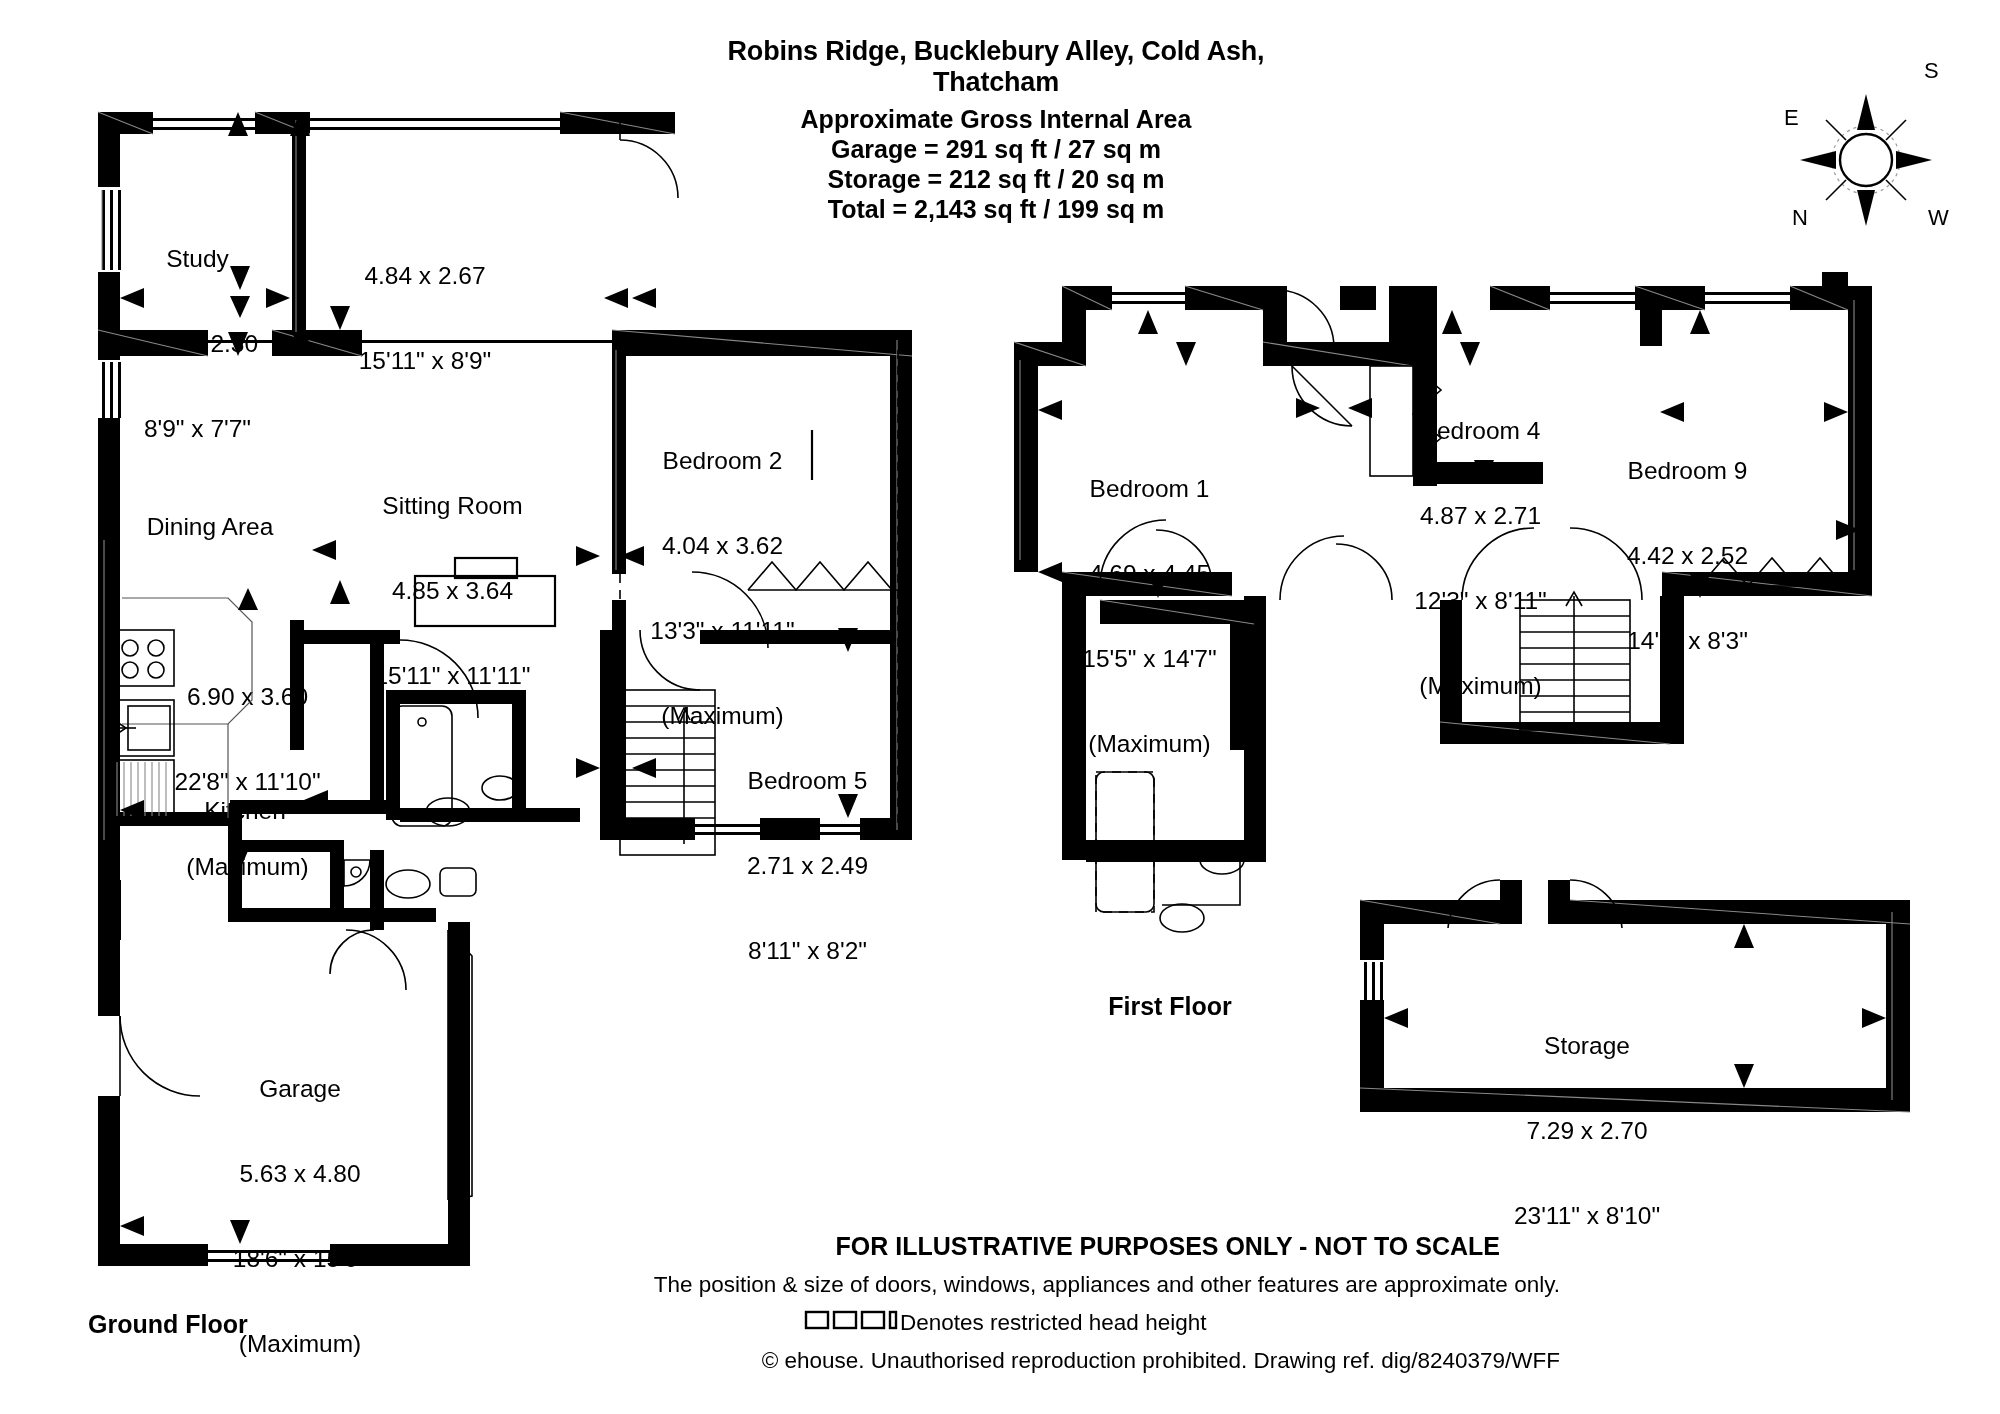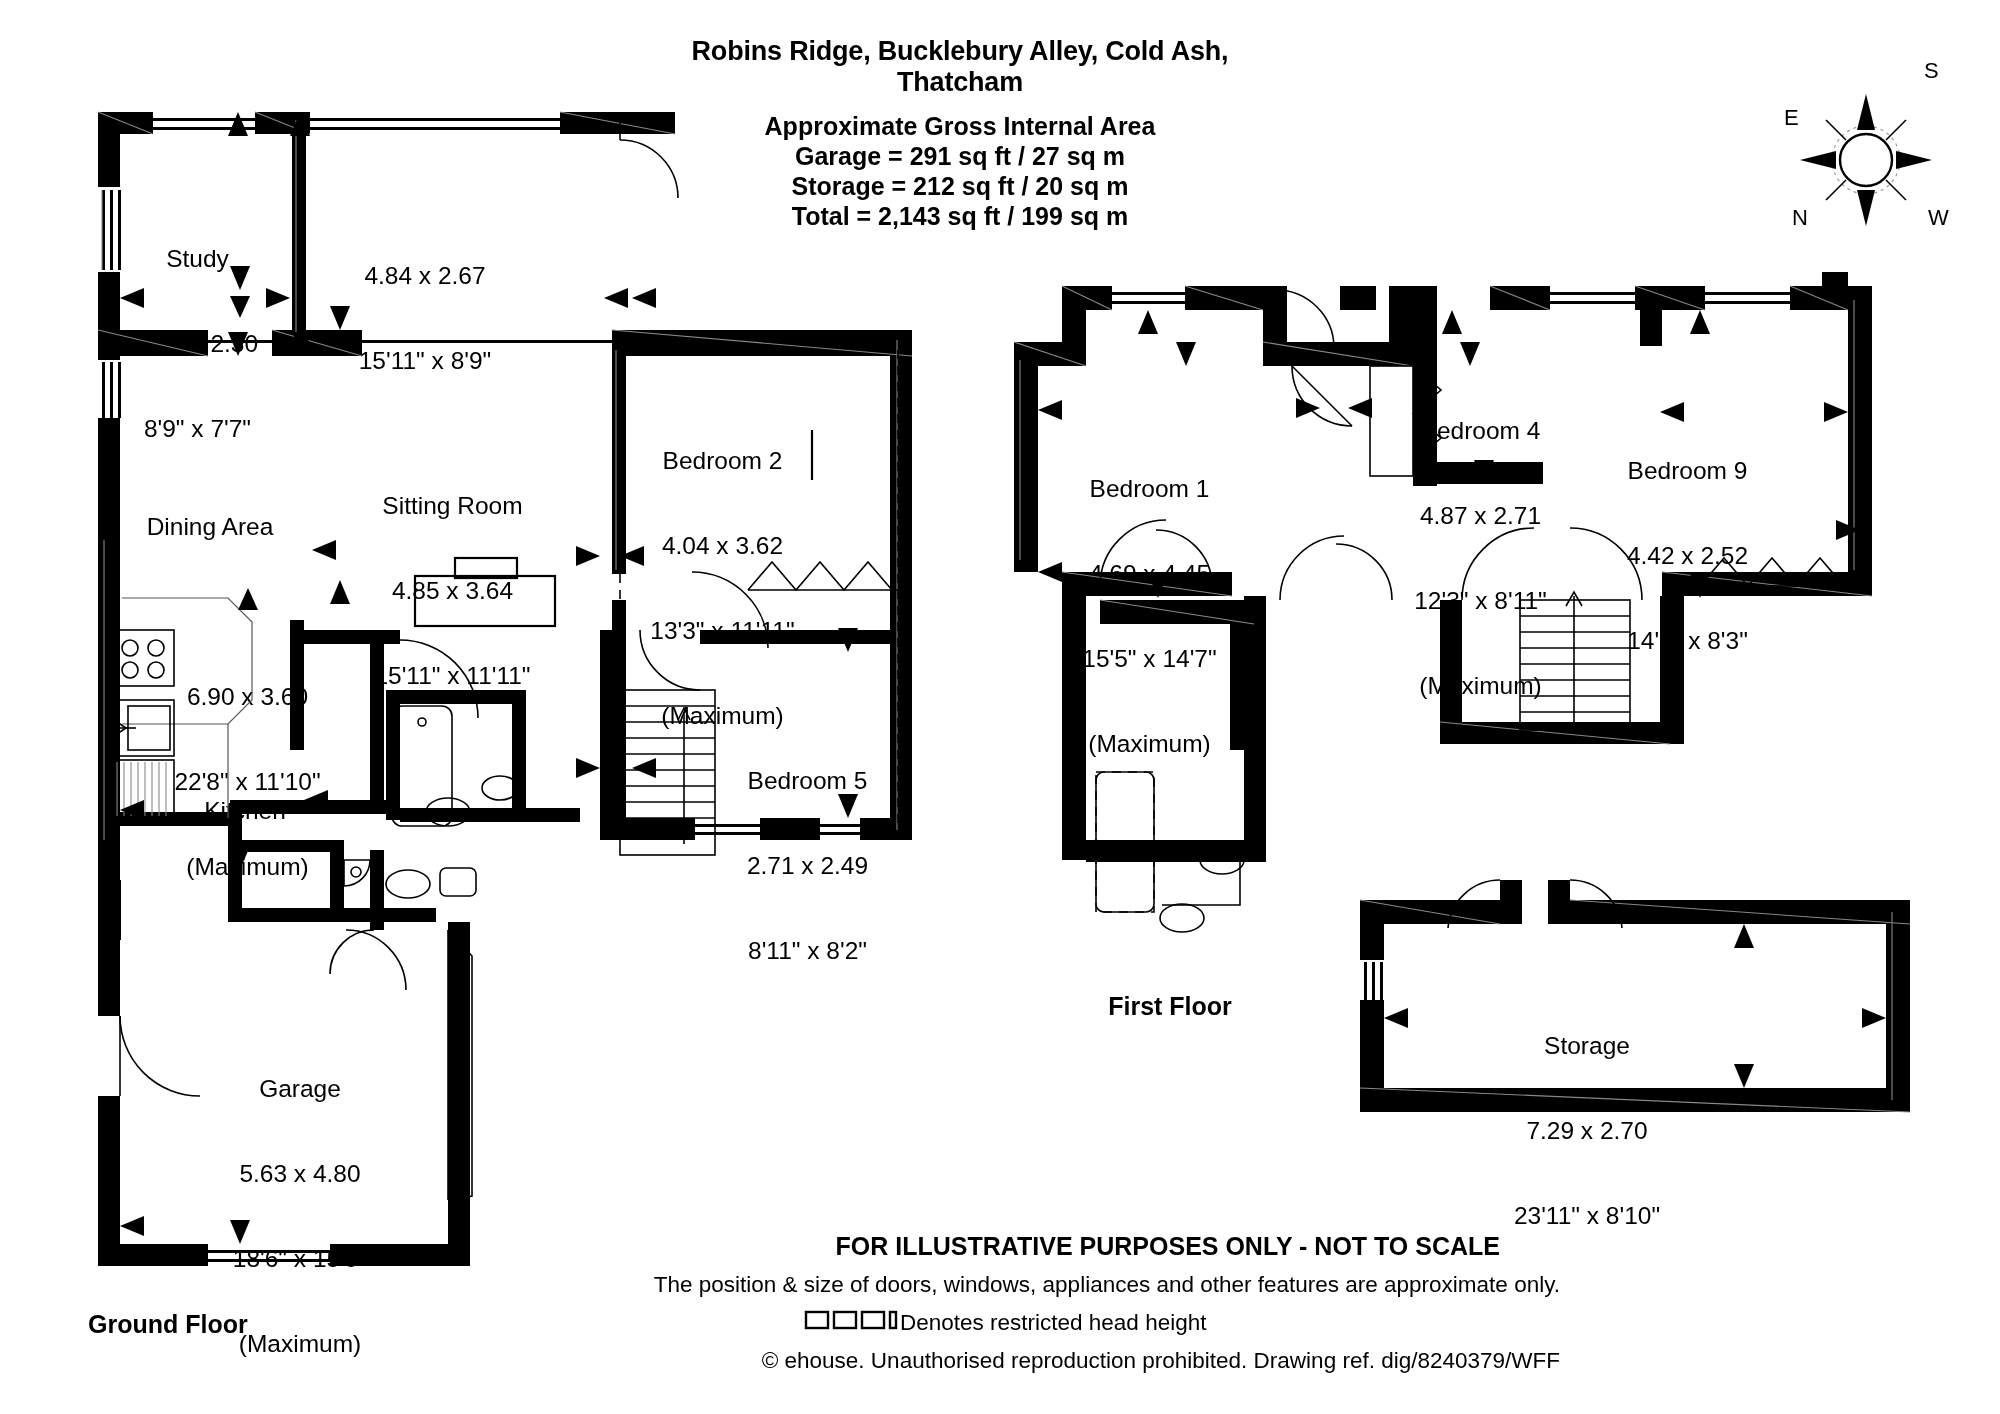--- a/index.html
+++ b/index.html
@@ -37,28 +37,28 @@
   .txt {
     position: absolute;
     font-family: "Liberation Sans", sans-serif;
     color: #000;
     white-space: pre;
     line-height: 1.16;
     text-align: center;
   }
   .title-block {
     position: absolute;
-    left: 640px;
+    left: 676px;
     top: 36px;
     width: 640px;
     text-align: center;
     font-weight: bold;
   }
   .title-block .t1 { font-size: 27px; letter-spacing: -0.2px; }
-  .title-block .t2 { font-size: 25px; margin-top: 14px; }
+  .title-block .t2 { font-size: 25px; margin-top: 7px; }
   .title-block .t3 { font-size: 25px; margin-top: 1px; }
   .room {
     font-size: 24.5px;
     text-align: center;
   }
   .floor-label {
     font-size: 25px;
     font-weight: bold;
   }
   .foot {

